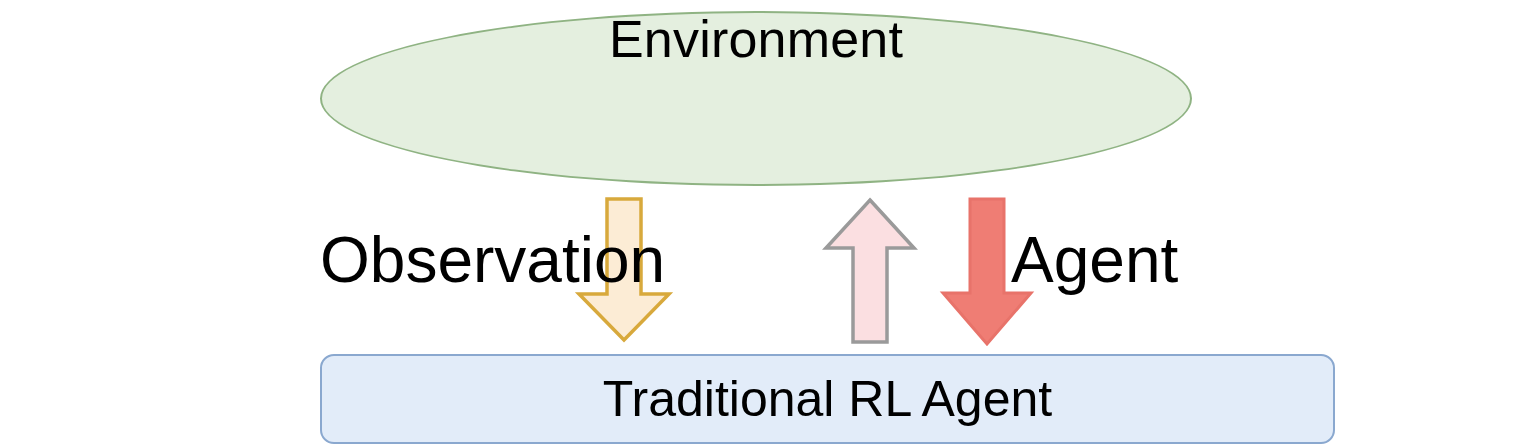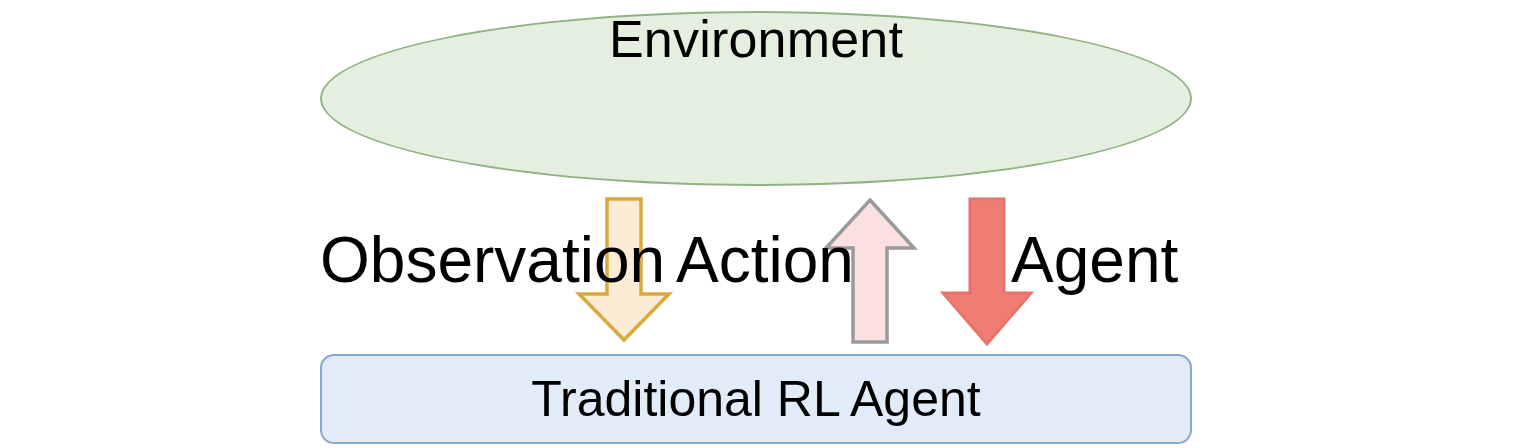--- a/index.html
+++ b/index.html
@@ -42,21 +42,21 @@
     color: #000000;
     letter-spacing: 0.2px;
     white-space: nowrap;
   }
 
   
   .agent-box {
     position: absolute;
     left: 320px;
     top: 354px;
-    width: 872px;
+    width: 1015px;
     height: 90px;
     box-sizing: border-box;
     background: #e2ecf9;
     border: 2px solid #8aa8cf;
     border-radius: 14px;
     display: flex;
     align-items: center;
     justify-content: center;
   }
   .agent-label {
@@ -113,21 +113,20 @@
   </div>
 
   <div class="arrow arrow-reward">
     <svg viewBox="0 0 92 149" width="92" height="149" aria-hidden="true">
       <polygon points="29,2 63,2 63,96 90,96 46,147 2,96 29,96" fill="#ef7d74" stroke="#e8736a" stroke-width="3" stroke-linejoin="miter"></polygon>
     </svg>
   </div>
 
   <span class="flow-label label-observation">Observation</span>
 
-  <span class="flow-label label-action">Action</span>
 
   <span class="flow-label label-reward">Agent</span>
 
   <div class="agent-box">
     <span class="agent-label">Traditional RL Agent</span>
   </div>
 
 </div>
 
 </body></html>

